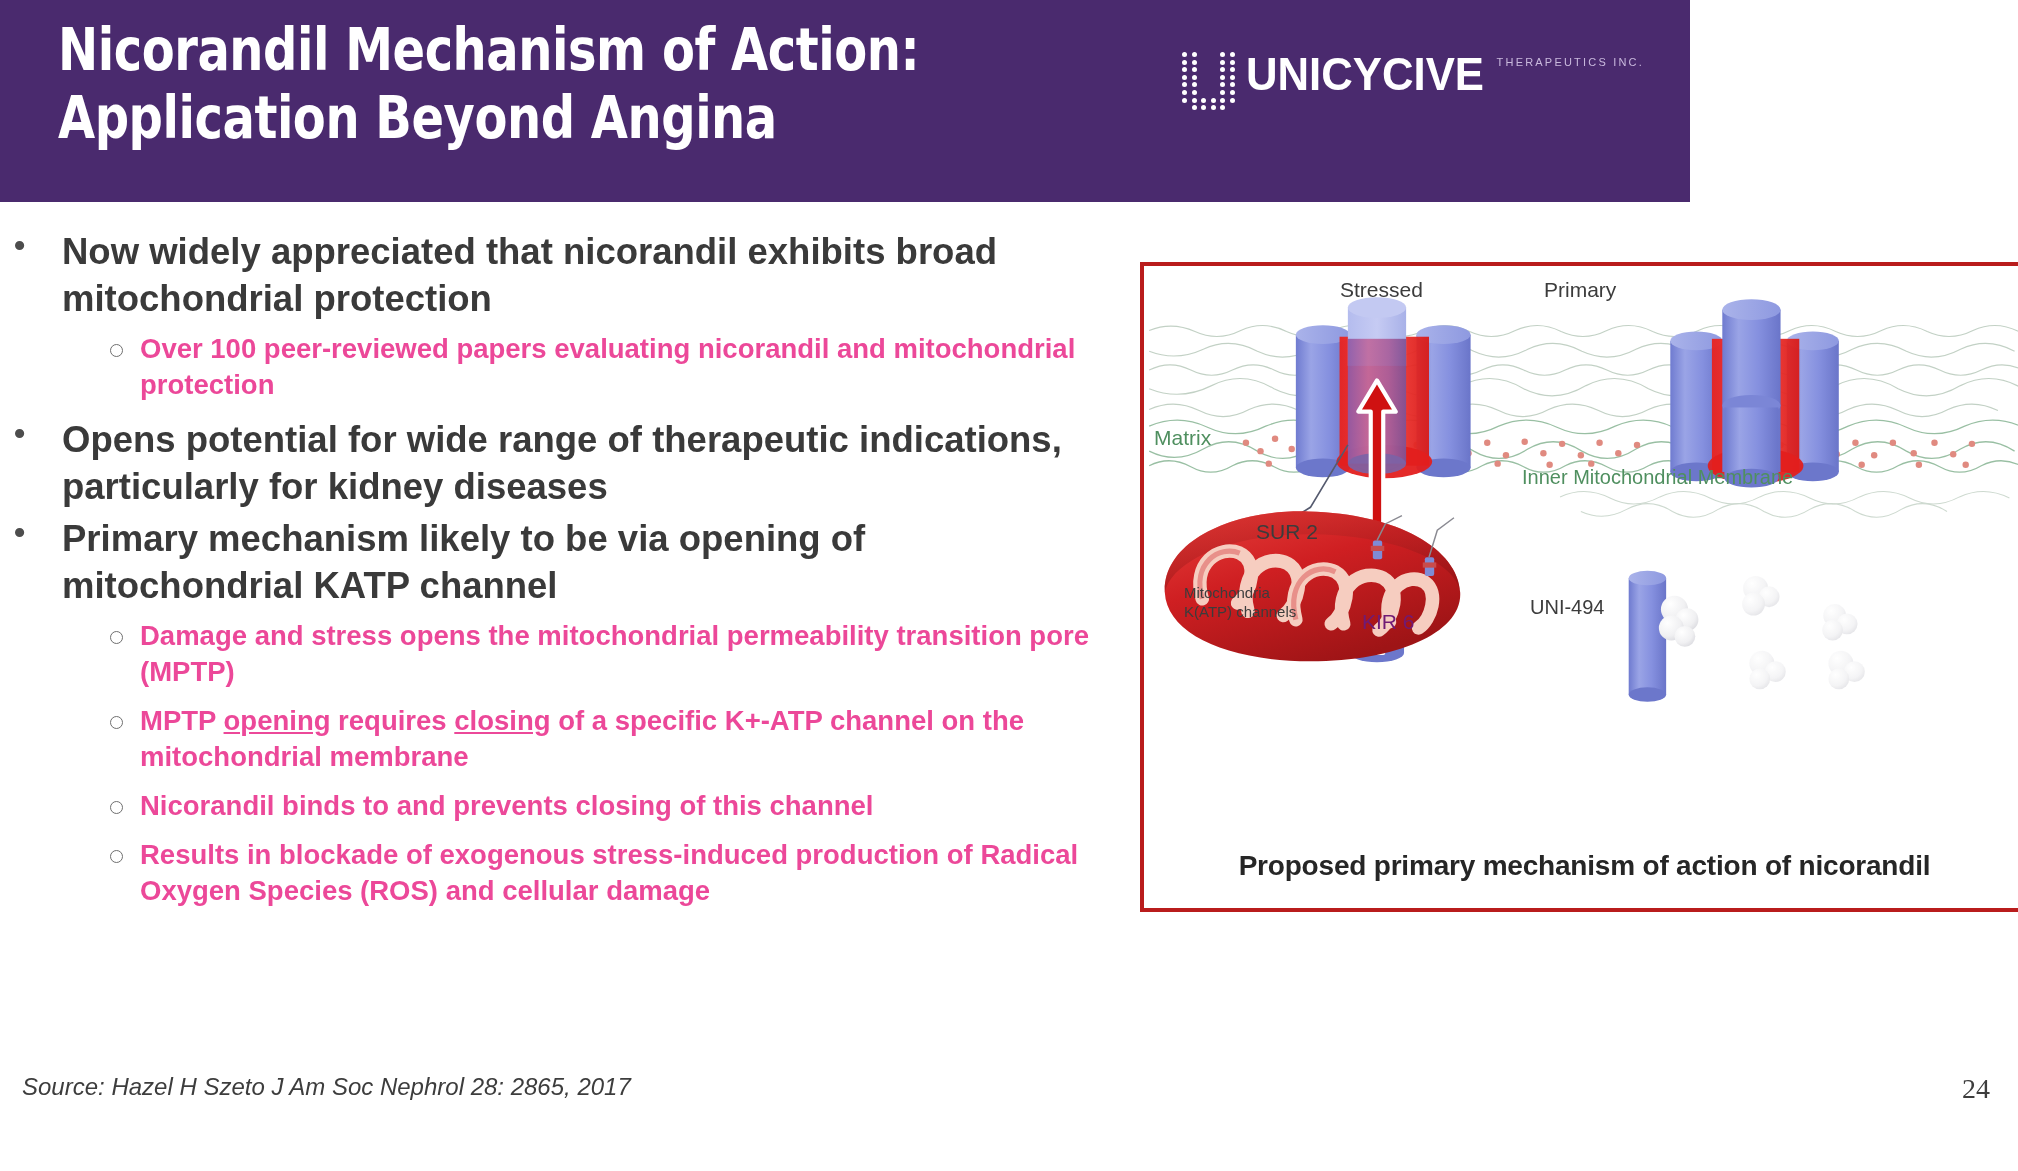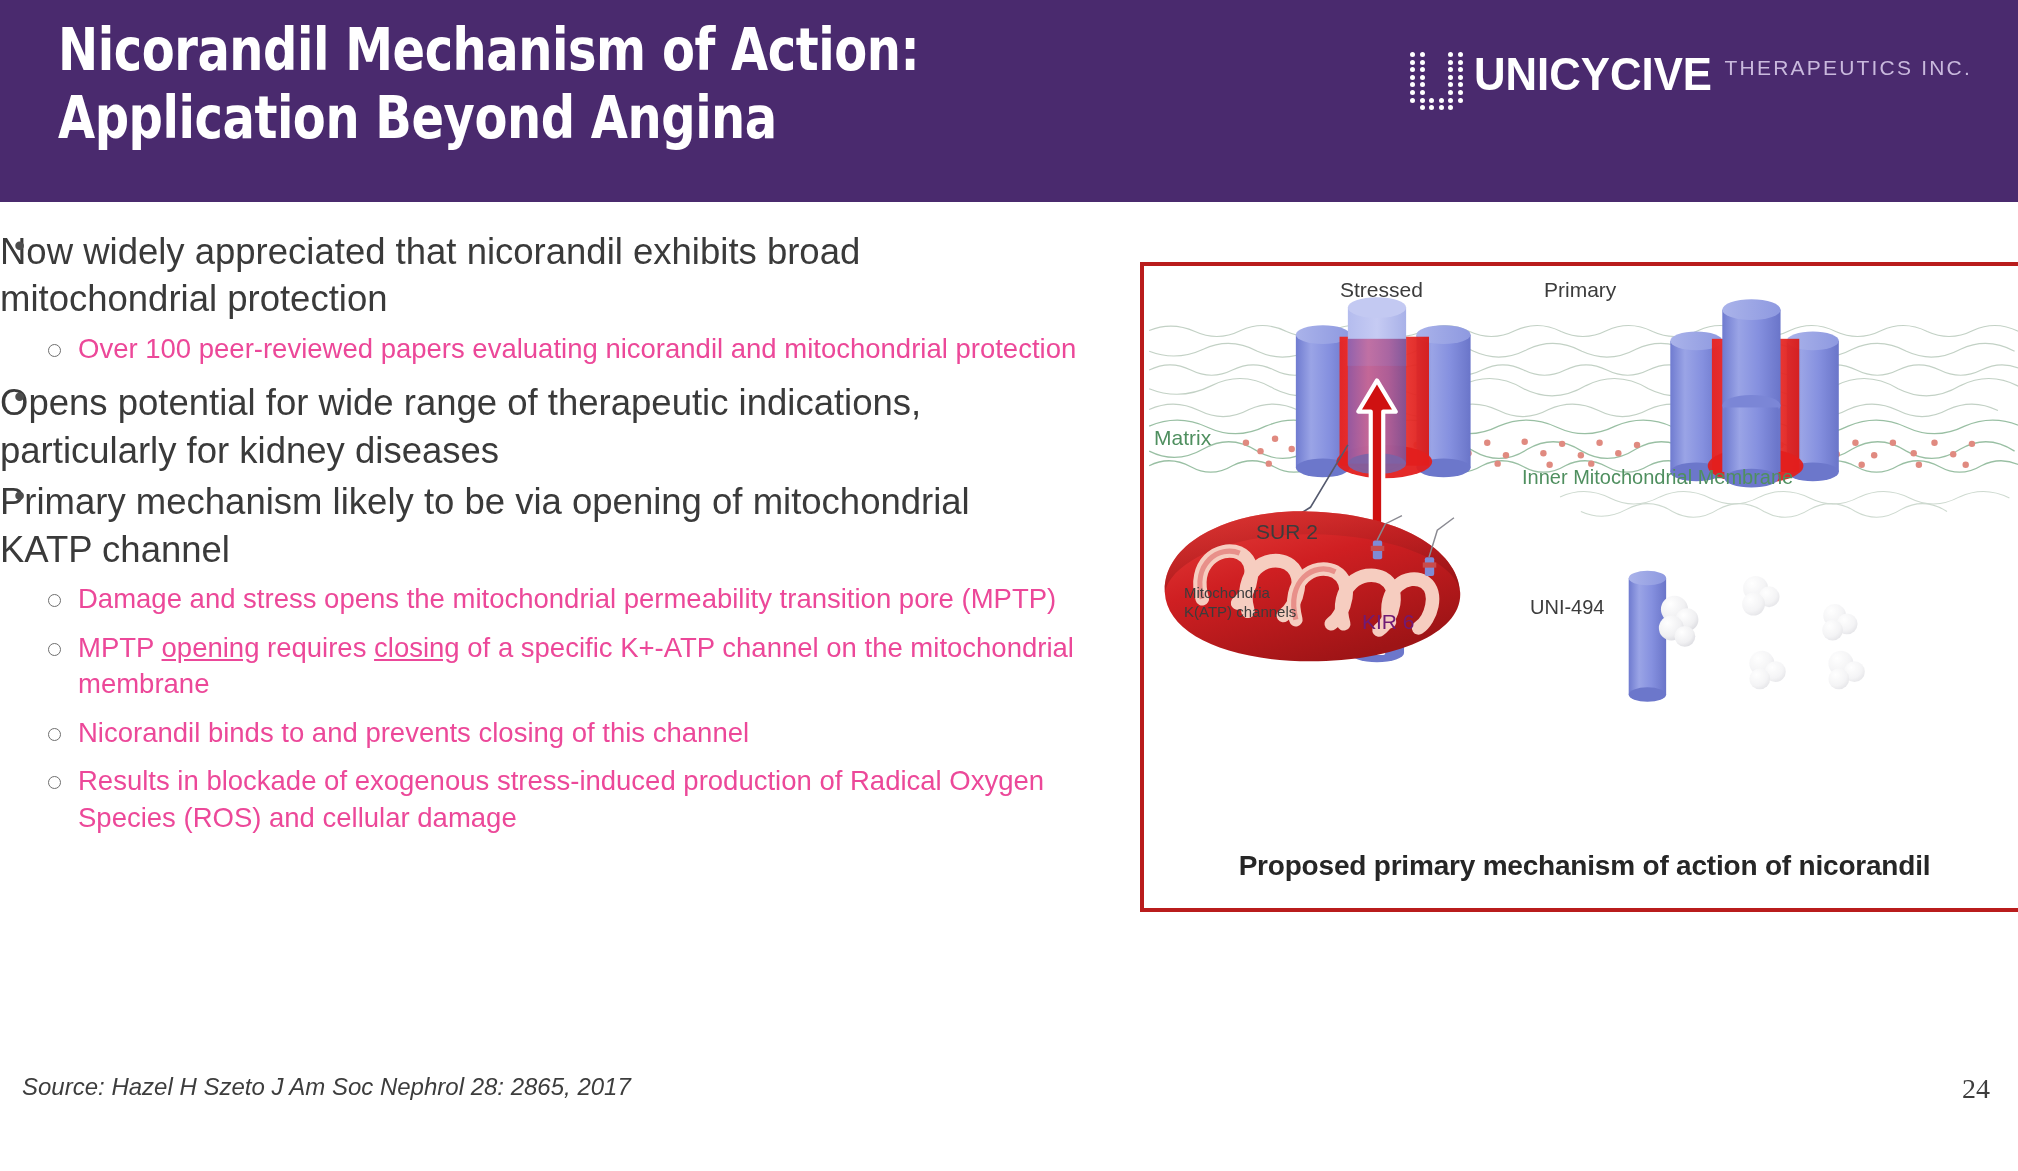--- a/index.html
+++ b/index.html
@@ -6,21 +6,21 @@
   html, body {
     width: 2018px; height: 1171px;
     background: #ffffff;
     font-family: "Liberation Sans", sans-serif;
     overflow: hidden;
   }
   .slide { position: relative; width: 2018px; height: 1171px; background:#fff; }
 
   
   .header {
-    position: absolute; left:0; top:0; width:2018px; height:202px;
+    position: absolute; left:0; top:0; width:1690px; height:202px;
     background:#4a2a6e;
   }
   .title {
     position: absolute; left: 58px; top: 16px;
     width: 1380px;
     color:#ffffff;
     font-family: "DejaVu Sans Condensed", "Liberation Sans Narrow", "Liberation Sans", sans-serif;
     font-weight: bold;
     font-size: 58px;
     line-height: 1.18;
@@ -36,35 +36,37 @@
     width: 58px; height: 62px; margin-right: 6px; position: relative; flex:none;
   }
   .logo-mark .dot { position:absolute; width:5px; height:5px; border-radius:50%; background:#fff; }
   .logo-text { display:flex; flex-direction:row; }
   .logo-name {
     color:#ffffff; font-weight:bold; font-size:46px; letter-spacing:0px;
     font-family:"Liberation Sans", sans-serif; line-height:0.98;
     transform: scaleX(0.95); transform-origin:left center;
   }
   .logo-sub {
-    color:#c9b9dd; font-size:21px; letter-spacing:2.2px; margin-top:4px;
+    color:#c9b9dd; font-size:11px; letter-spacing:2.2px; margin-top:4px;
     font-family:"Liberation Sans", sans-serif;
   }
 
   
   .content { position:absolute; left:0; top:202px; width:1140px; padding-top:26px; }
 
   ul.lvl1 { list-style:none; }
   li.b1 {
     position:relative;
+    padding-left:62px;
     margin-bottom: 4px;
     color:#3a3a3a;
     font-size:36.5px;
     line-height:1.30;
     font-family:"Liberation Sans", sans-serif;
+    font-weight:bold;
   }
   li.b1 > .btext { display:block; max-width: 1020px; }
   li.b1::before {
     content:"\2022"; position:absolute; left:14px; top:-3px;
     font-size:32px; color:#4d4d4d; line-height:1.3;
   }
 
   ul.lvl2 { list-style:none; margin-top:8px; margin-bottom:10px; }
   li.b2 {
     position:relative;

